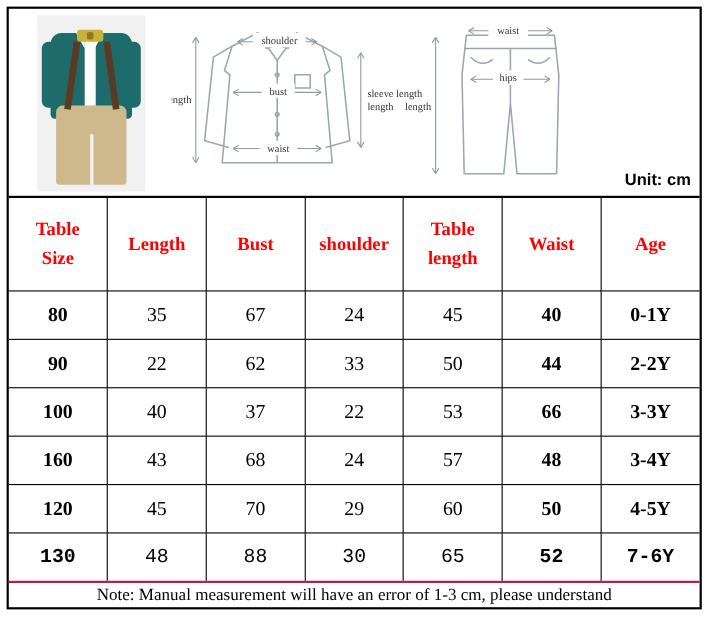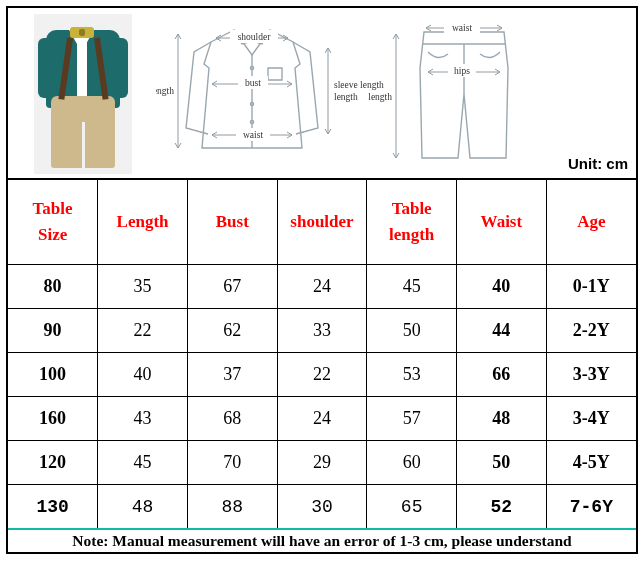--- a/index.html
+++ b/index.html
@@ -190,27 +190,27 @@
     border-top: none;
   }
   table.size-table td {
     font-size: 18px;
     color: #000;
     height: 41px;
   }
   td.bold-cell { font-weight: bold; }
 
   .note-row {
-    border-top: 2px solid #14b8a6;
+    border-top: 2px solid #be185d;
     height: 36px;
     display: flex;
     align-items: center;
     justify-content: center;
     font-size: 15.5px;
-    font-weight: bold;
+    font-weight: normal;
     font-family: "Liberation Serif", serif;
     color: #000;
   }
   
   table.size-table tr > td:first-child,
   table.size-table tr > th:first-child { border-left: none; }
   table.size-table tr > td:last-child,
   table.size-table tr > th:last-child { border-right: none; }
   table.size-table tr:last-child td { border-bottom: none; font-family: Liberation Mono, monospace; }
 </style>

